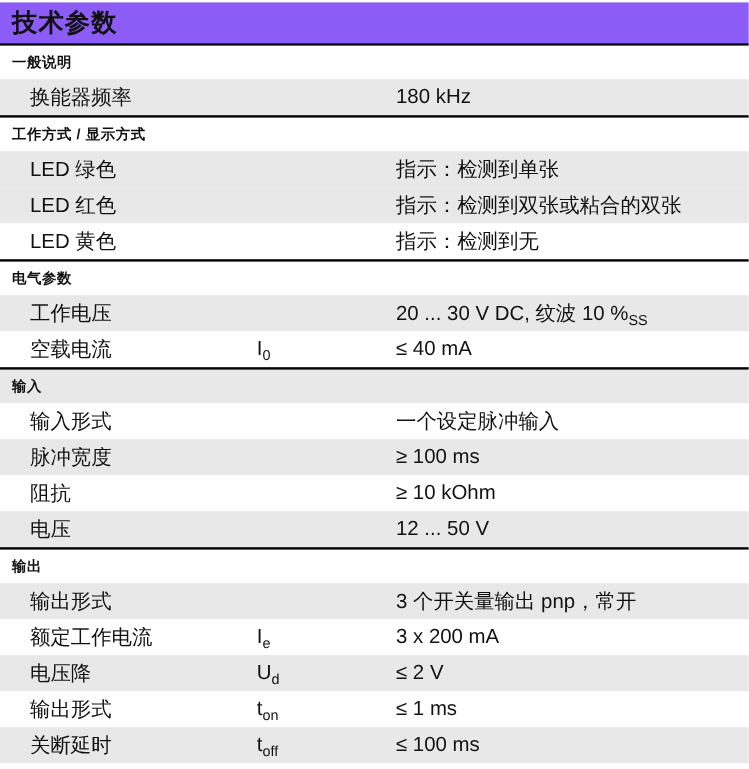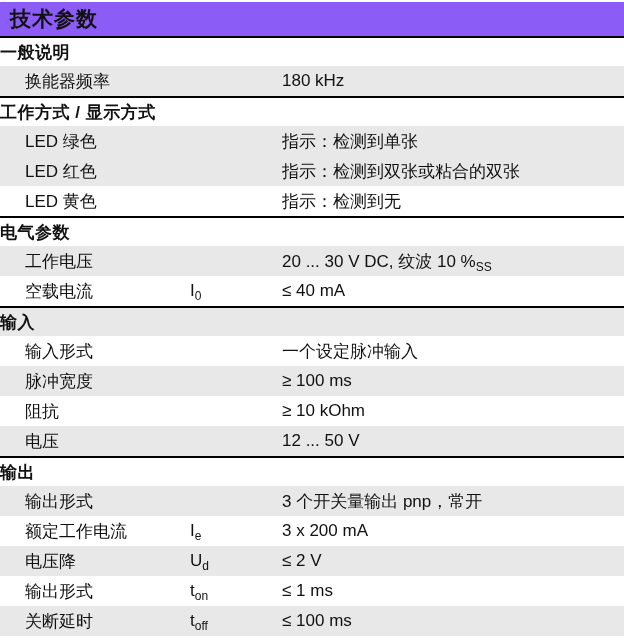--- a/index.html
+++ b/index.html
@@ -25,31 +25,32 @@
     letter-spacing: 1px;
   }
 
   .spec-table { width: 100%; }
 
   .section-header {
     height: 30px;
     border-top: 2px solid #000000;
     display: flex;
     align-items: center;
-    padding-left: 0;
-    font-size: 17px;
+    padding-left: 10px;
+    font-size: 12px;
     font-weight: bold;
     letter-spacing: 0.5px;
   }
 
   .spec-row {
     height: 30px;
     display: flex;
     align-items: center;
     font-size: 17px;
+    gap: 24px;
   }
   .stripe { background: #e8e8e8; }
 
   .cell-label  { width: 190px; padding-left: 25px; white-space: nowrap; }
   .cell-symbol { width: 92px;  white-space: nowrap; }
   .cell-value  { flex: 1;      white-space: nowrap; }
 
   sub.sym-sub {
     font-size: 12px;
     line-height: 0;

